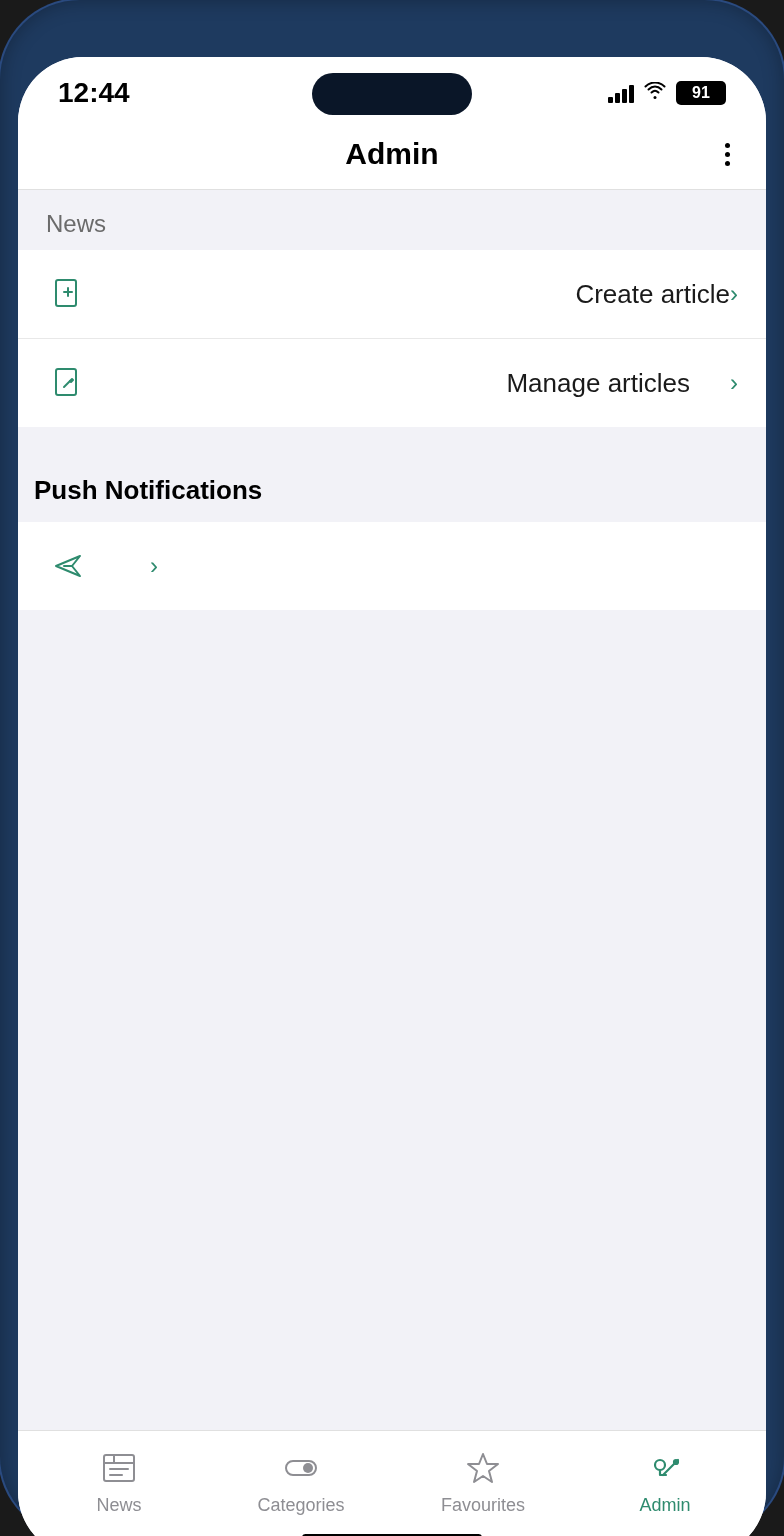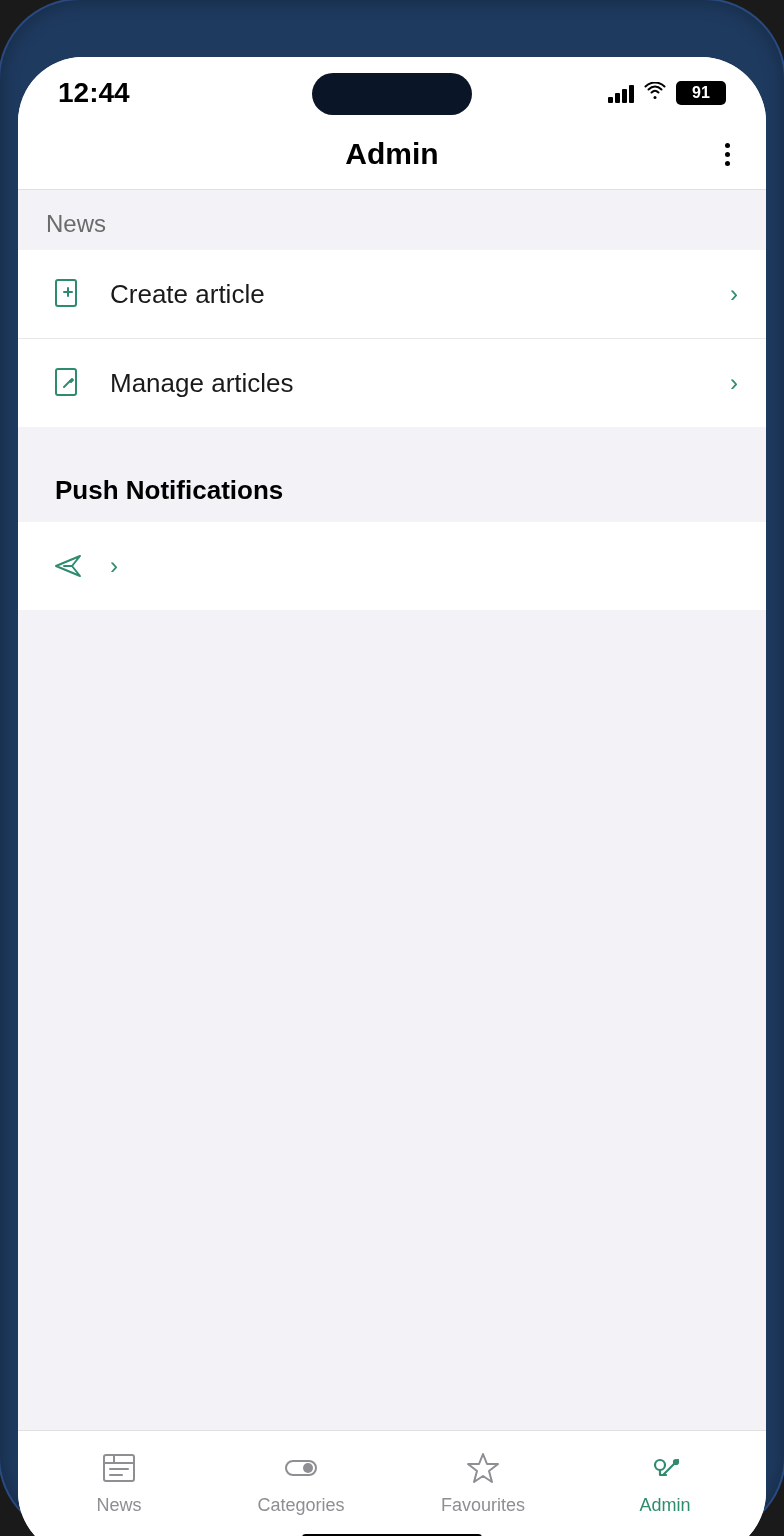--- a/index.html
+++ b/index.html
@@ -156,33 +156,35 @@
     }
 
     .section-title-bold {
       font-size: 26px;
       font-weight: 700;
       color: #000;
     }
 
     .list-container {
       background: #ef4444;
+      text-align: right;
     }
 
     .list-item {
       display: flex;
       align-items: center;
       padding: 22px 28px;
       border-bottom: 1px solid #e8e8e8;
       cursor: pointer;
       background: white;
     }
 
     .list-item:last-child {
       border-bottom: none;
+      gap: 40px;
     }
 
     .item-icon {
       width: 44px;
       height: 44px;
       display: flex;
       align-items: center;
       justify-content: center;
       margin-right: 20px;
     }
@@ -204,21 +206,21 @@
       font-weight: 300;
     }
 
     .spacer-section {
       background: #f2f2f7;
       height: 28px;
     }
 
     .push-section-header {
       background: #f2f2f7;
-      padding: 20px 37px 16px;
+      padding: 20px 16px 16px;
     }
 
     .empty-space {
       flex: 1;
       background: #f2f2f7;
     }
 
     
     .tab-bar {
       background: white;

